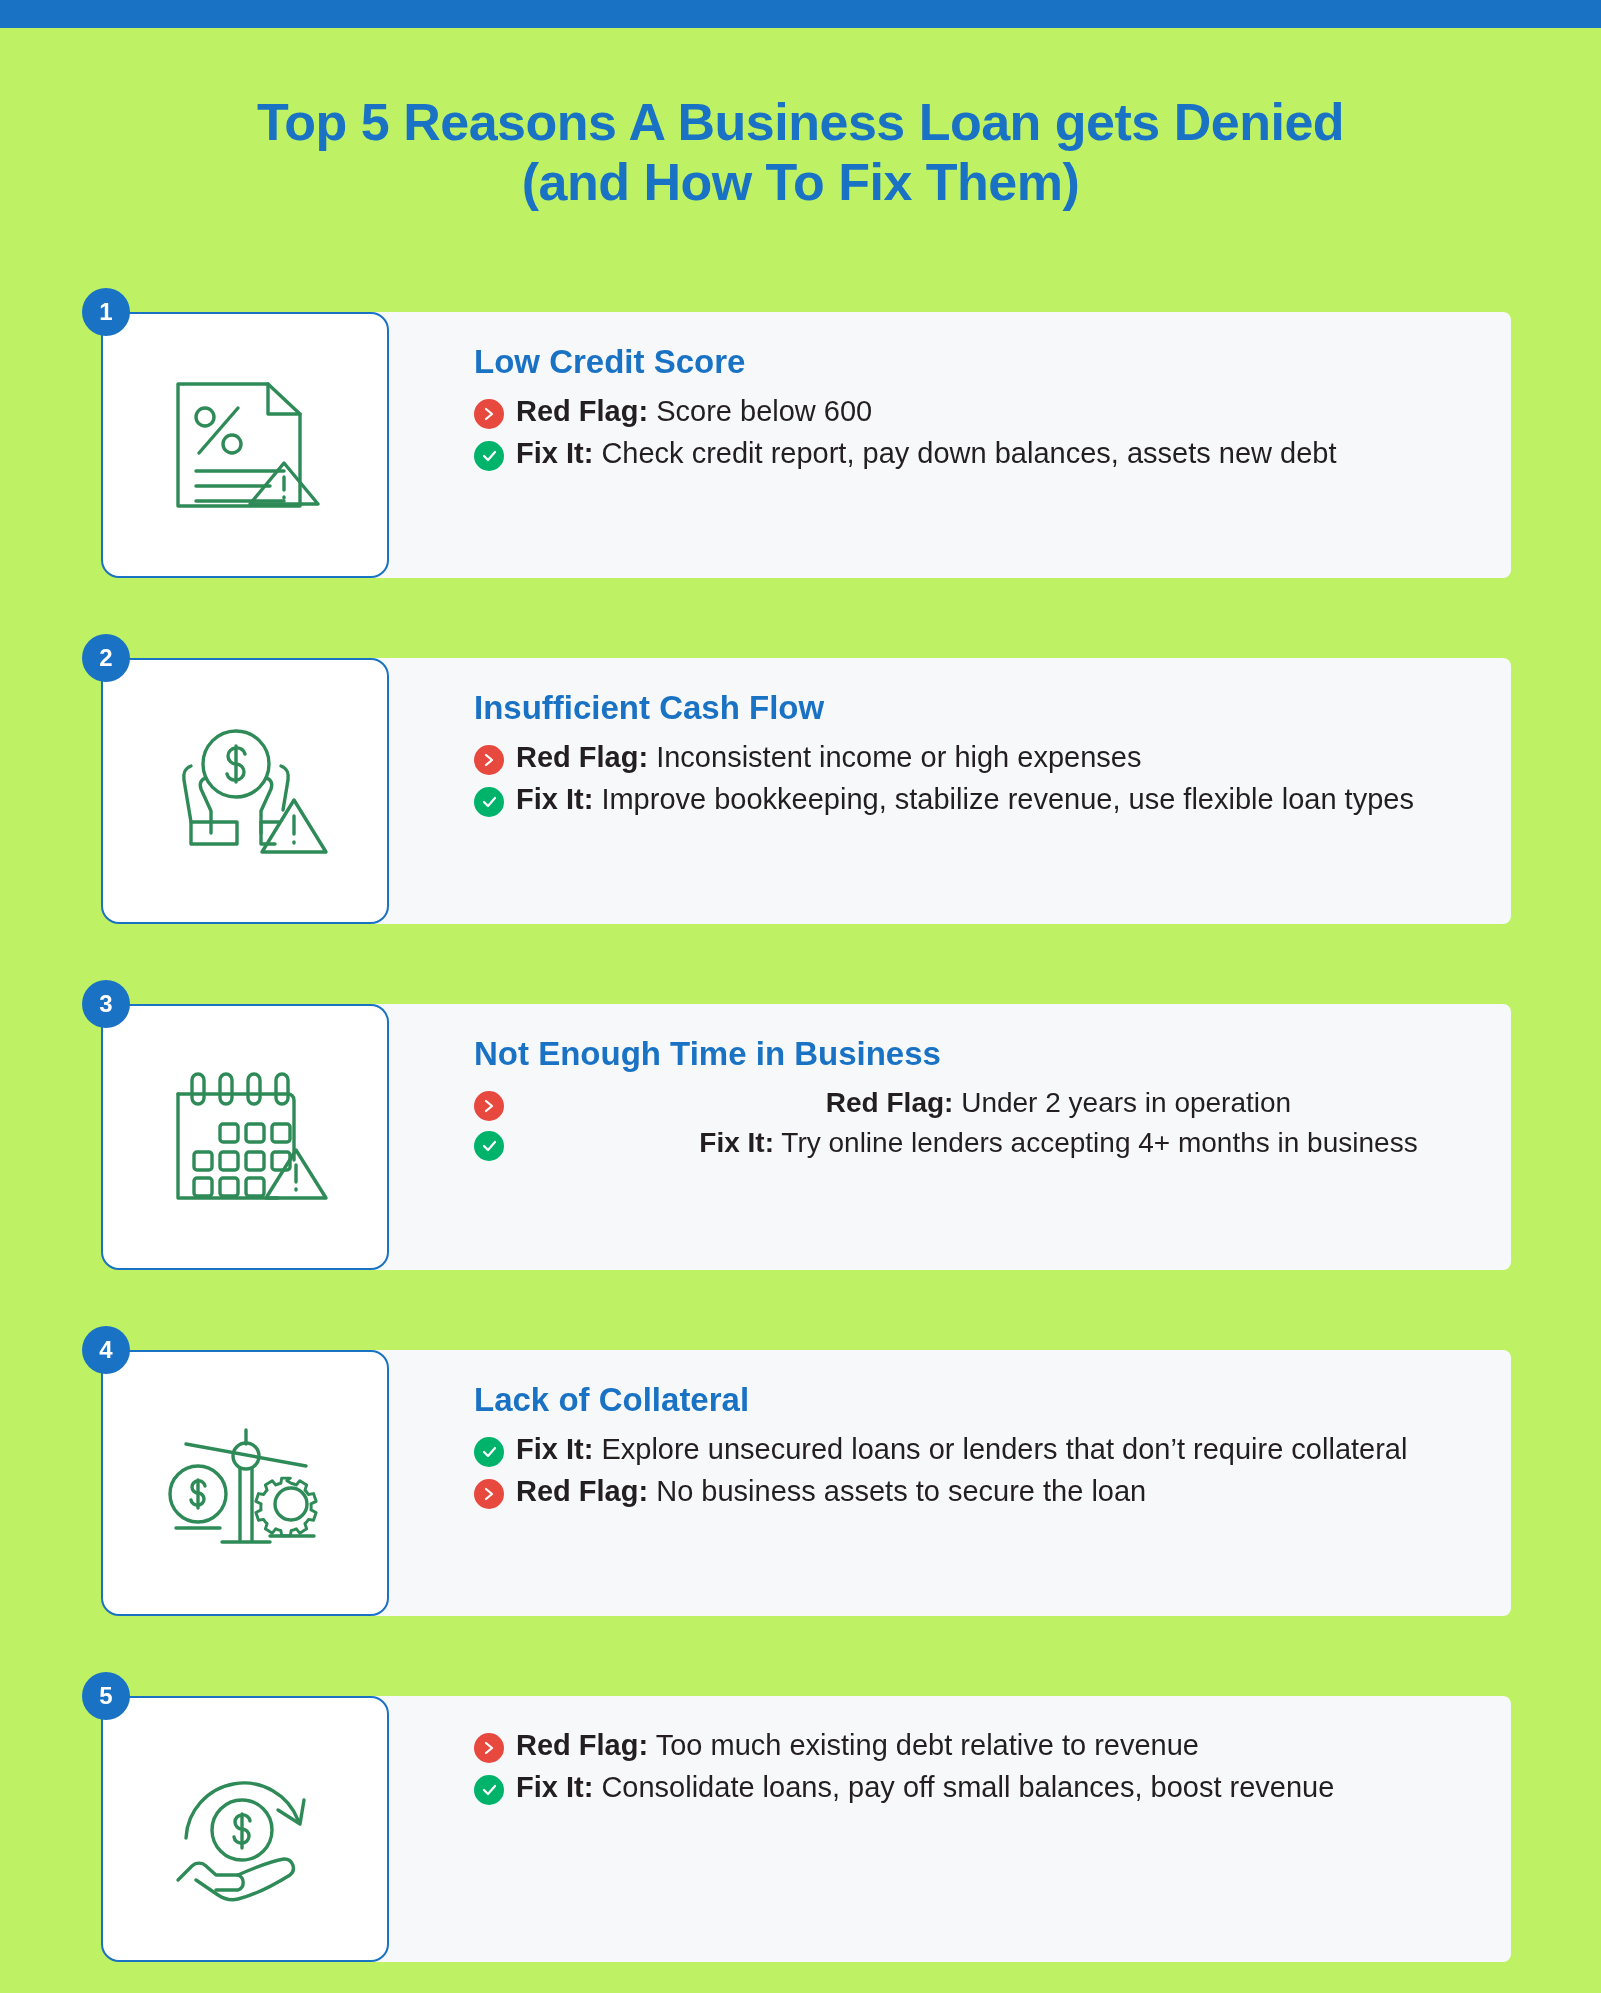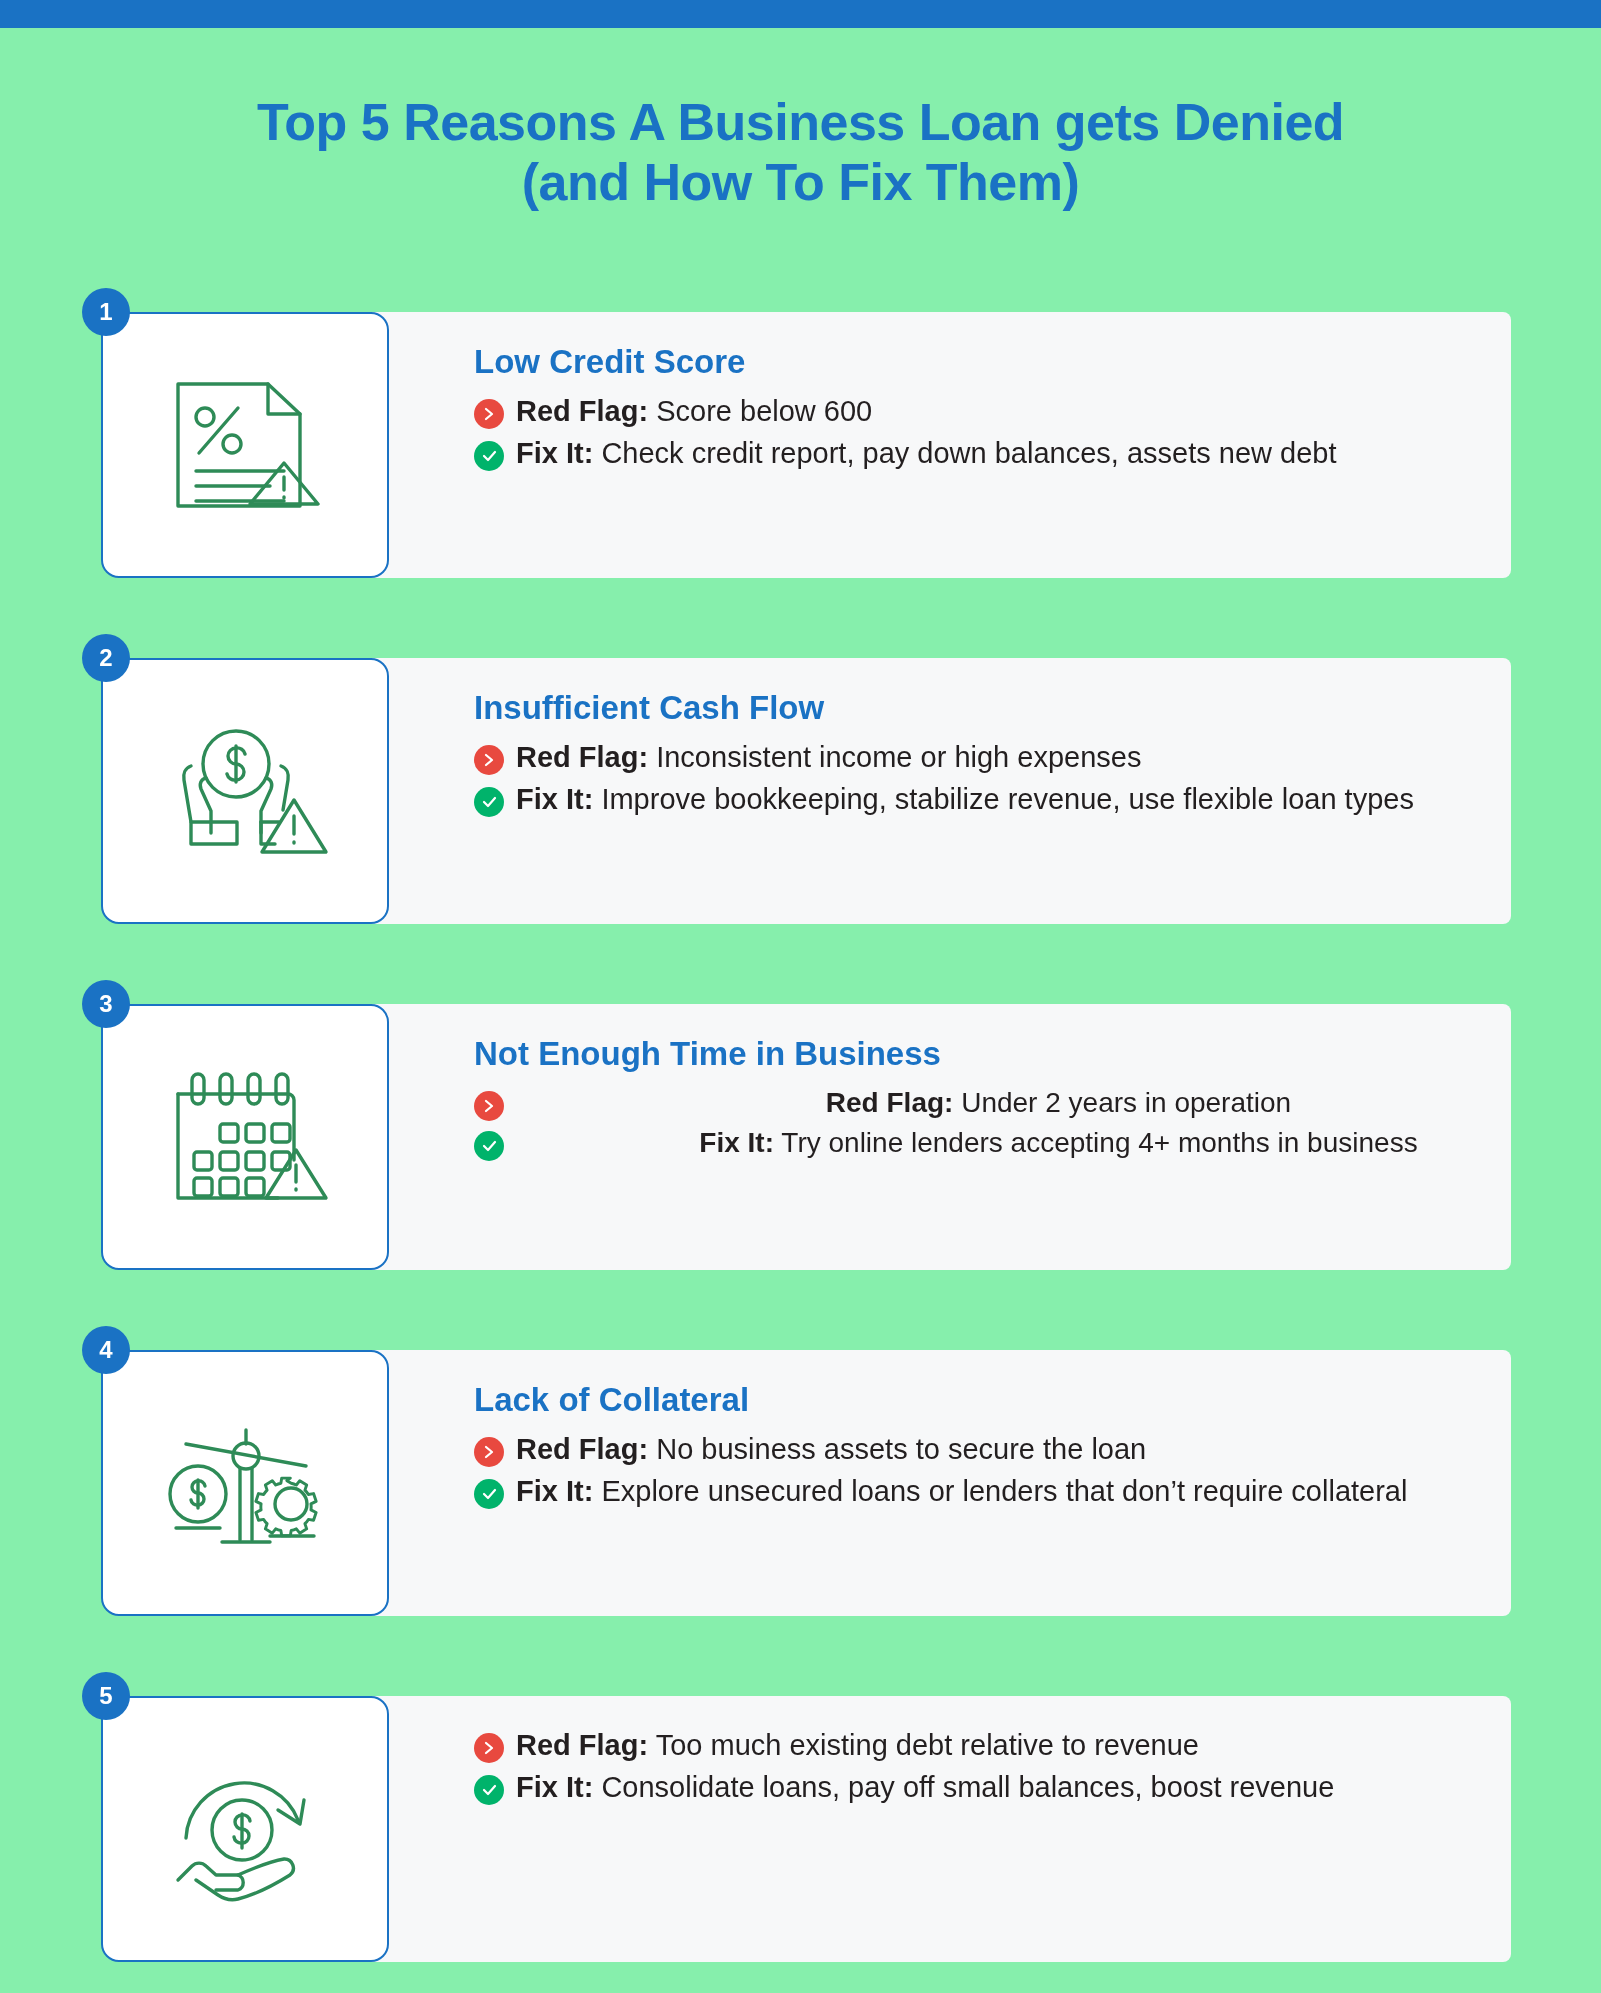--- a/index.html
+++ b/index.html
@@ -9,21 +9,21 @@
     height: 1993px;
     background: #ffffff;
     font-family: "Liberation Sans", sans-serif;
     overflow: hidden;
   }
 
   .page {
     position: relative;
     width: 1601px;
     height: 1993px;
-    background: #86efac;
+    background: #bef264;
   }
 
   
   .top-bar {
     position: absolute;
     top: 0; left: 0;
     width: 1601px;
     height: 28px;
     background: #1a72c4;
   }
@@ -327,34 +327,34 @@
             <path d="M136 72 l5 3 a24 24 0 0 1 6 2 l4 -5 l8 5 l-2 6 a24 24 0 0 1 4 5 l6 -1 l3 9 l-6 3 a24 24 0 0 1 0 7 l6 3 l-3 9 l-6 -1 a24 24 0 0 1 -4 5 l2 6 l-8 5 l-4 -5 a24 24 0 0 1 -6 2 l-1 6 h-10 l-1 -6 a24 24 0 0 1 -6 -2 l-4 5 l-8 -5 l2 -6 a24 24 0 0 1 -4 -5 l-6 1 l-3 -9 l6 -3 a24 24 0 0 1 0 -7 l-6 -3 l3 -9 l6 1 a24 24 0 0 1 4 -5 l-2 -6 l8 -5 l4 5 a24 24 0 0 1 6 -2 l1 -6 h10 z" transform="translate(-9,-3) scale(0.86) translate(22,16)"></path>
             <circle cx="131" cy="96" r="16"></circle>
             <line x1="110" y1="128" x2="154" y2="128"></line>
           </svg>
         </span>
       </div>
       <div class="badge">4</div>
       <div class="card-text">
         <div class="card-title">Lack of Collateral</div>
         <div class="bullet-row">
+          <span class="bullet-icon green">
+            <svg width="17" height="14" viewBox="0 0 17 14" fill="none" stroke="#ffffff" stroke-width="2.2" stroke-linecap="round" stroke-linejoin="round">
+                <polyline points="3,7 7,11 14,3"></polyline>
+              </svg>
+          </span>
+          <span class="bullet-text"><b class="lbl">Fix It:</b> <span>Explore unsecured loans or lenders that don’t require collateral</span></span>
+        </div>
+        <div class="bullet-row">
           <span class="bullet-icon red">
             <svg width="14" height="16" viewBox="0 0 14 16" fill="none" stroke="#ffffff" stroke-width="2.2" stroke-linecap="round" stroke-linejoin="round">
                 <polyline points="4,3 10,8 4,13"></polyline>
               </svg>
           </span>
           <span class="bullet-text"><b class="lbl">Red Flag:</b> <span>No business assets to secure the loan</span></span>
-        </div>
-        <div class="bullet-row">
-          <span class="bullet-icon green">
-            <svg width="17" height="14" viewBox="0 0 17 14" fill="none" stroke="#ffffff" stroke-width="2.2" stroke-linecap="round" stroke-linejoin="round">
-                <polyline points="3,7 7,11 14,3"></polyline>
-              </svg>
-          </span>
-          <span class="bullet-text"><b class="lbl">Fix It:</b> <span>Explore unsecured loans or lenders that don’t require collateral</span></span>
         </div>
       </div>
     </div>
 
     <div class="card c5">
       <div class="card-panel"></div>
       <div class="icon-box">
         <span>
           <svg width="170" height="150" viewBox="0 0 170 150" fill="none" stroke="#2e8b57" stroke-width="3.4" stroke-linecap="round" stroke-linejoin="round">
             <path d="M26 84 a58 58 0 0 1 112 -18"></path>

